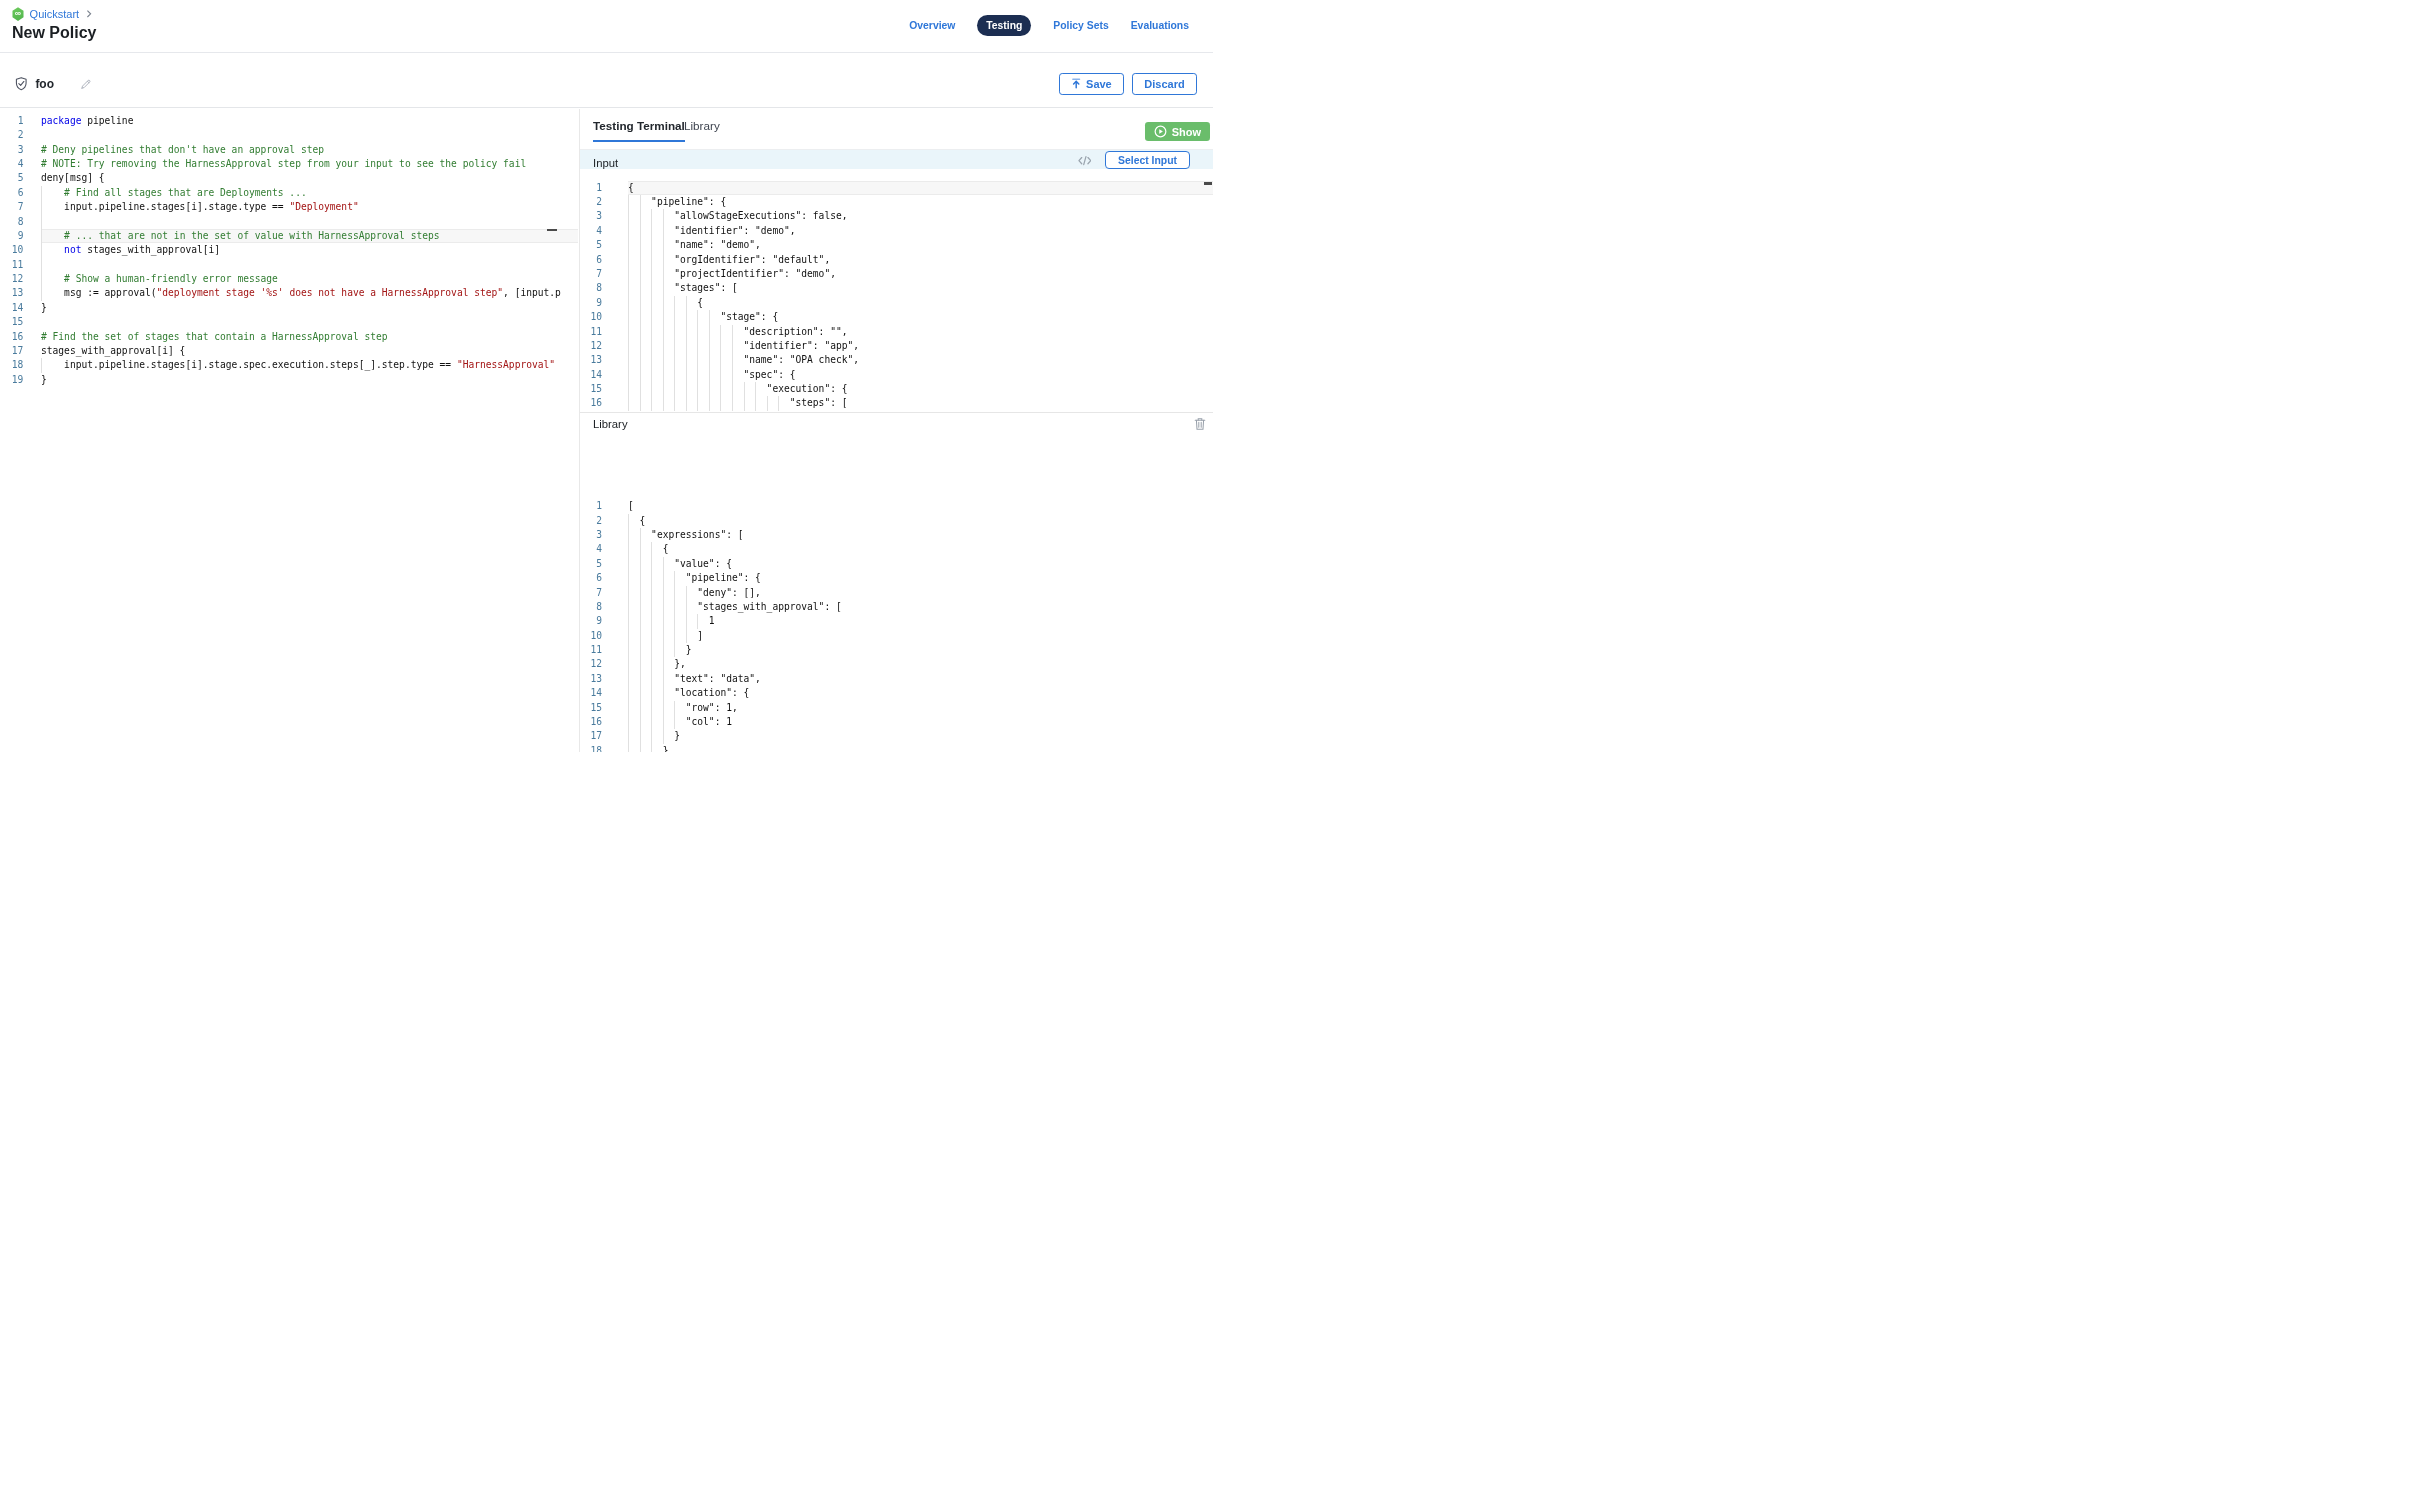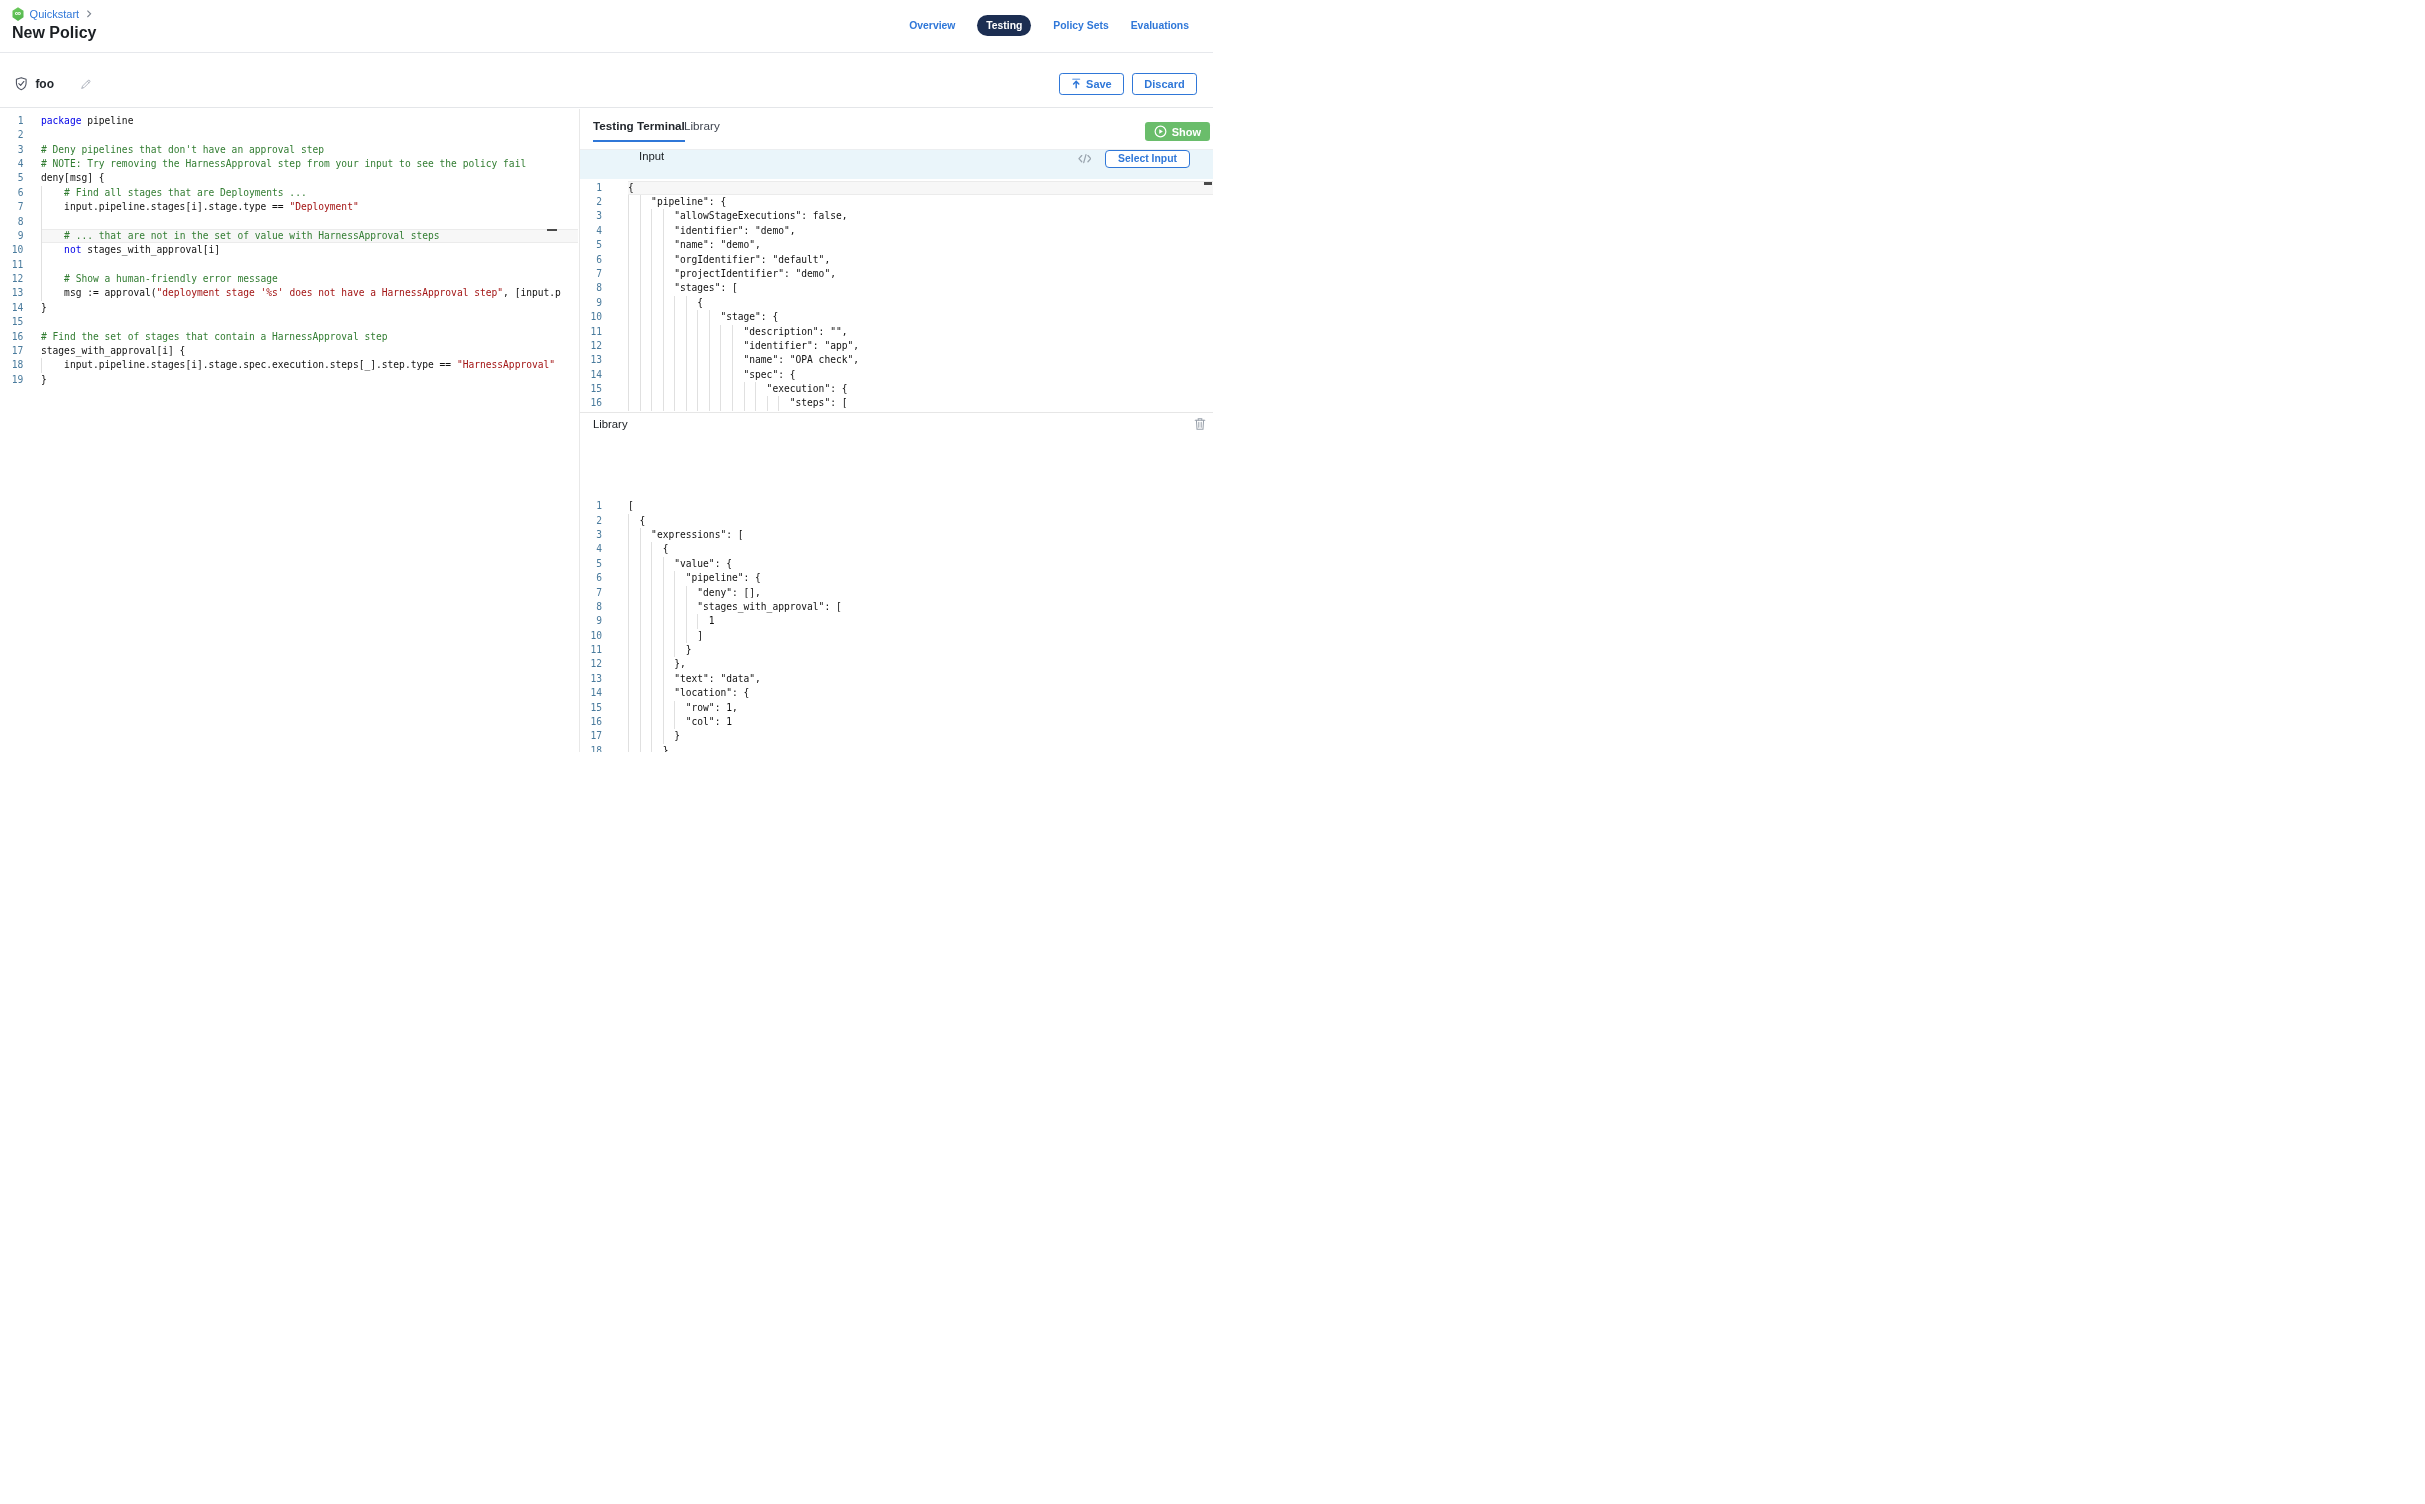--- a/index.html
+++ b/index.html
@@ -59,22 +59,22 @@
   
   .panel-tabs { position:absolute; left:0; top:0; width:100%; height:41px; background:#fff;
     border-bottom:0.8px solid #eceef0; }
   .ptab-active { position:absolute; left:13px; top:10.4px; font-size:11.7px; font-weight:700;
     color:#22272d; padding-bottom:7.2px; border-bottom:2.4px solid #2f77d8; cursor:pointer; }
   .ptab { position:absolute; left:104px; top:10.4px; font-size:11.7px; font-weight:500; color:#3f4550; cursor:pointer; }
   .test-btn { position:absolute; right:3.2px; top:13px; height:19px; display:flex; align-items:center; gap:4.8px;
     background:#6abd6b; border:none; border-radius:3.2px; color:#fff; font-size:11px; font-weight:700;
     padding:0 8.8px; font-family:inherit; cursor:pointer; }
 
-  .input-bar { position:absolute; left:0; top:41px; width:100%; height:29px; background:#eaf5fa;
-    display:flex; align-items:flex-start;padding-left:46px; }
+  .input-bar { position:absolute; left:0; top:41px; width:100%; height:19px; background:#eaf5fa;
+    display:flex; align-items:flex-end; }
   .section-label { font-size:11.3px; color:#1b1f23; margin-left:13px; }
   .input-bar-right { position:absolute; right:23px; display:flex; align-items:center; gap:13.7px; }
   .select-input-btn { height:17.7px; border:0.8px solid #2f77d8; border-radius:4px; background:#fff;
     color:#2f77d8; font-size:10.4px; font-weight:600; padding:0 12px; font-family:inherit; cursor:pointer; }
 
   #input-ed { left:0; top:70px; width:634px; height:233px; padding-top:1.6px; }
   #input-ed .ln, #output-ed .ln { width:35px; padding-right:13px; }
   #input-ed .content, #output-ed .content { margin-left:13px; }
 
   .output-bar { position:absolute; left:0; top:303px; width:100%; height:22px; background:#fff;

